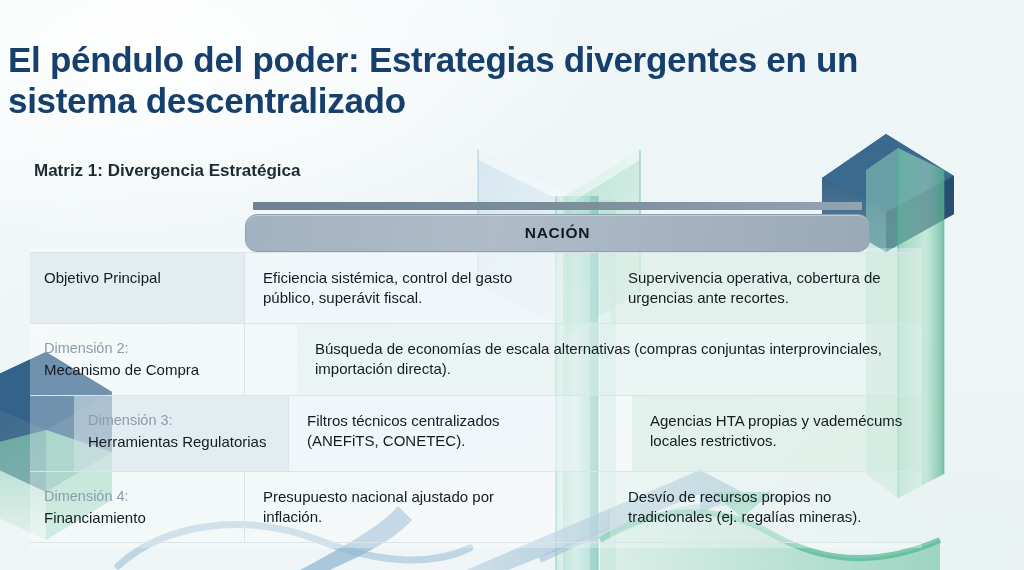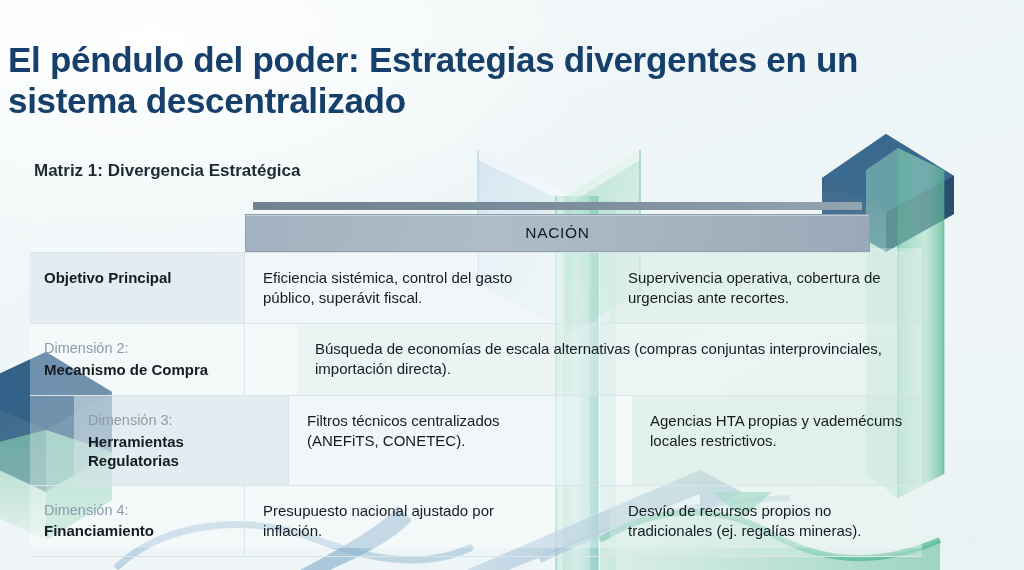--- a/index.html
+++ b/index.html
@@ -73,23 +73,23 @@
   .col-head .accent {
     position:absolute;
     left:8px; right:8px; top:-12px;
     height:8px;
     border-radius:1px;
   }
   .col-head .plate {
     position:absolute;
     left:0; right:0; bottom:0; top:0;
     display:flex; align-items:center; justify-content:center;
-    border-radius:0;
+    border-radius:12px;
     font-size:15.5px;
-    font-weight:normal;
+    font-weight:bold;
     letter-spacing:0.7px;
     color:#11191f;
   }
   .head-nacion .accent { background:linear-gradient(90deg,#6e8292 0%, #7d8f9d 55%, #93a4b1 100%); }
   .head-nacion .plate  {
     background:linear-gradient(100deg,#a3b2c0 0%, #afbcc8 40%, #9aa9b7 100%);
     border:1px solid #8fa0ad;
     box-shadow:inset 0 1px 0 rgba(255,255,255,.35);
   }
   .head-prov .accent  { background:linear-gradient(90deg,#46b08b 0%, #59bd99 60%, #79cdad 100%); }
@@ -116,21 +116,21 @@
     border-right:1px solid #dbe4e9;
   }
   .dim-label {
     font-size:14.5px;
     color:#8b9cab;
     line-height:1.35;
     margin-bottom:1px;
   }
   .dim-title {
     font-size:15px;
-    font-weight:bold;
+    font-weight:normal;
     color:#141c22;
     line-height:1.27;
   }
 
   .cell-gap { width:52px; flex:0 0 52px; }
 
   .cell-txt {
     flex:1 1 0;
     padding:15px 18px;
     font-size:15px;

